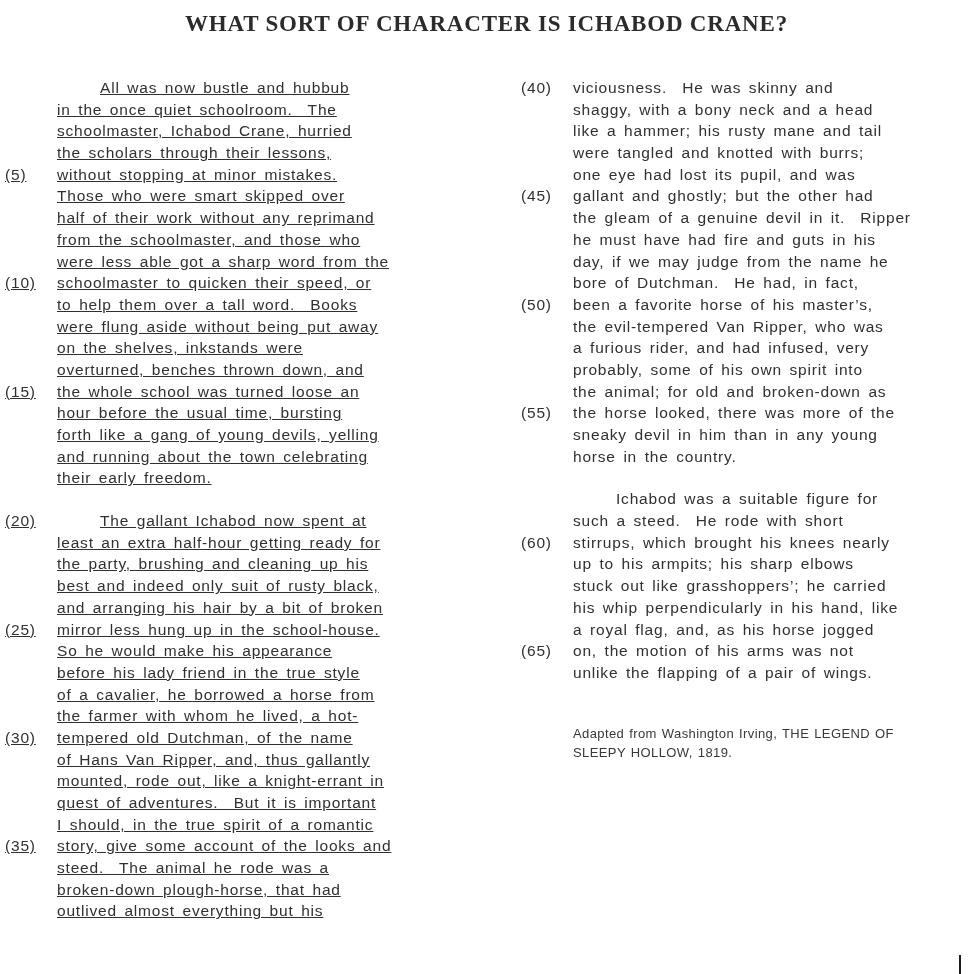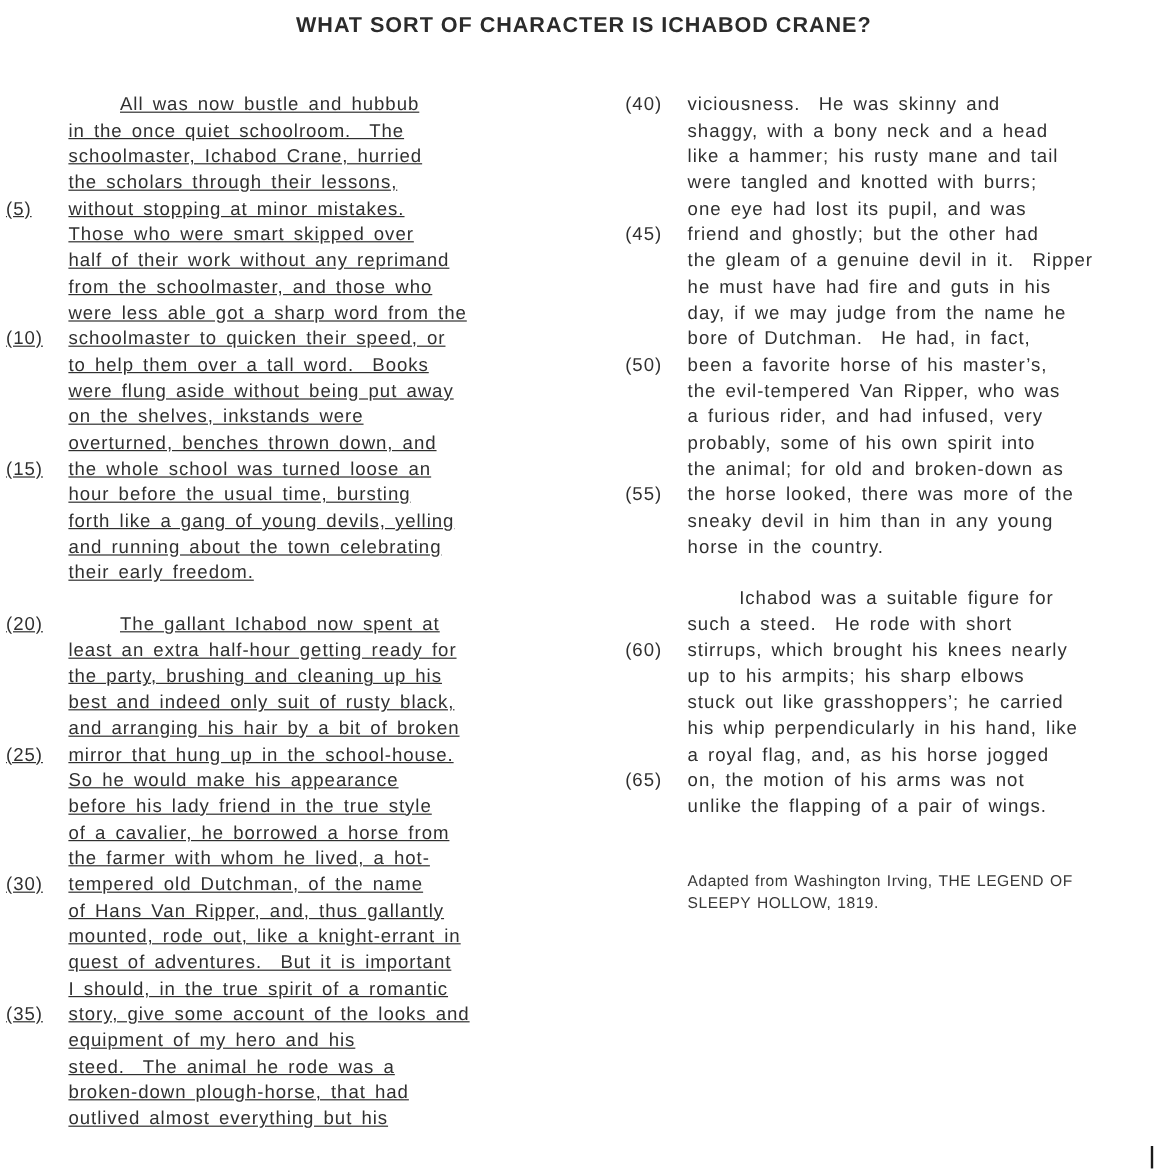--- a/index.html
+++ b/index.html
@@ -13,24 +13,25 @@
     color: #303030;
     overflow: hidden;
   }
   .title {
     position: absolute;
     top: 11px;
     left: 0;
     width: 100%;
     text-align: center;
     font-weight: bold;
-    font-size: 18px;
+    font-size: 23px;
     letter-spacing: 0.8px;
     color: #2b2b2b;
     white-space: pre;
+    font-family: Liberation Serif, serif;
   }
   .col { position: absolute; top: 77px; }
   .col-left  { left: 5px;   width: 462px; text-decoration: underline; }
   .col-right { left: 521px; width: 450px; }
   .line {
     display: flex;
     height: 21.7px;
     line-height: 21.7px;
     font-size: 15.5px;
     letter-spacing: 0.8px;
@@ -84,45 +85,44 @@
       <div class="line"><span class="num">(15)</span><span class="txt">the whole school was turned loose an</span></div>
       <div class="line"><span class="num"></span><span class="txt">hour before the usual time, bursting</span></div>
       <div class="line"><span class="num"></span><span class="txt">forth like a gang of young devils, yelling</span></div>
       <div class="line"><span class="num"></span><span class="txt">and running about the town celebrating</span></div>
       <div class="line"><span class="num"></span><span class="txt">their early freedom.</span></div>
       <div class="line indent gap"><span class="num">(20)</span><span class="txt">The gallant Ichabod now spent at</span></div>
       <div class="line"><span class="num"></span><span class="txt">least an extra half-hour getting ready for</span></div>
       <div class="line"><span class="num"></span><span class="txt">the party, brushing and cleaning up his</span></div>
       <div class="line"><span class="num"></span><span class="txt">best and indeed only suit of rusty black,</span></div>
       <div class="line"><span class="num"></span><span class="txt">and arranging his hair by a bit of broken</span></div>
-      <div class="line"><span class="num">(25)</span><span class="txt">mirror that hung up in the school-house.</span></div>
+      <div class="line"><span class="num">(25)</span><span class="txt">mirror less hung up in the school-house.</span></div>
       <div class="line"><span class="num"></span><span class="txt">So he would make his appearance</span></div>
       <div class="line"><span class="num"></span><span class="txt">before his lady friend in the true style</span></div>
       <div class="line"><span class="num"></span><span class="txt">of a cavalier, he borrowed a horse from</span></div>
       <div class="line"><span class="num"></span><span class="txt">the farmer with whom he lived, a hot-</span></div>
       <div class="line"><span class="num">(30)</span><span class="txt">tempered old Dutchman, of the name</span></div>
       <div class="line"><span class="num"></span><span class="txt">of Hans Van Ripper, and, thus gallantly</span></div>
       <div class="line"><span class="num"></span><span class="txt">mounted, rode out, like a knight-errant in</span></div>
       <div class="line"><span class="num"></span><span class="txt">quest of adventures.  But it is important</span></div>
       <div class="line"><span class="num"></span><span class="txt">I should, in the true spirit of a romantic</span></div>
       <div class="line"><span class="num">(35)</span><span class="txt">story, give some account of the looks and</span></div>
-      <div class="line"><span class="num"></span><span class="txt">equipment of my hero and his</span></div>
       <div class="line"><span class="num"></span><span class="txt">steed.  The animal he rode was a</span></div>
       <div class="line"><span class="num"></span><span class="txt">broken-down plough-horse, that had</span></div>
       <div class="line"><span class="num"></span><span class="txt">outlived almost everything but his</span></div>
     </div>
 
   <div class="col col-right">
 
   <div class="line"><span class="num">(40)</span><span class="txt">viciousness.  He was skinny and</span></div>
       <div class="line"><span class="num"></span><span class="txt">shaggy, with a bony neck and a head</span></div>
       <div class="line"><span class="num"></span><span class="txt">like a hammer; his rusty mane and tail</span></div>
       <div class="line"><span class="num"></span><span class="txt">were tangled and knotted with burrs;</span></div>
       <div class="line"><span class="num"></span><span class="txt">one eye had lost its pupil, and was</span></div>
-      <div class="line"><span class="num">(45)</span><span class="txt">friend and ghostly; but the other had</span></div>
+      <div class="line"><span class="num">(45)</span><span class="txt">gallant and ghostly; but the other had</span></div>
       <div class="line"><span class="num"></span><span class="txt">the gleam of a genuine devil in it.  Ripper</span></div>
       <div class="line"><span class="num"></span><span class="txt">he must have had fire and guts in his</span></div>
       <div class="line"><span class="num"></span><span class="txt">day, if we may judge from the name he</span></div>
       <div class="line"><span class="num"></span><span class="txt">bore of Dutchman.  He had, in fact,</span></div>
       <div class="line"><span class="num">(50)</span><span class="txt">been a favorite horse of his master’s,</span></div>
       <div class="line"><span class="num"></span><span class="txt">the evil-tempered Van Ripper, who was</span></div>
       <div class="line"><span class="num"></span><span class="txt">a furious rider, and had infused, very</span></div>
       <div class="line"><span class="num"></span><span class="txt">probably, some of his own spirit into</span></div>
       <div class="line"><span class="num"></span><span class="txt">the animal; for old and broken-down as</span></div>
       <div class="line"><span class="num">(55)</span><span class="txt">the horse looked, there was more of the</span></div>

